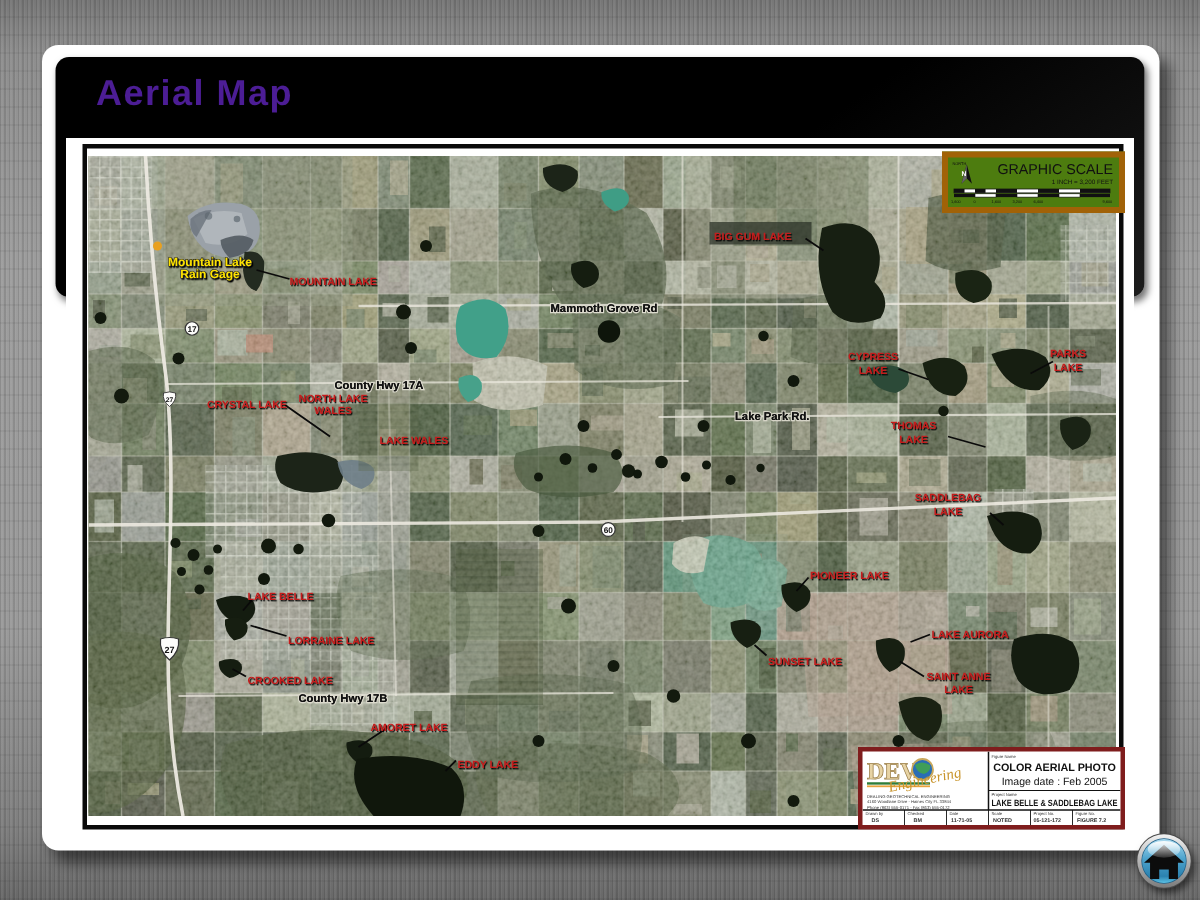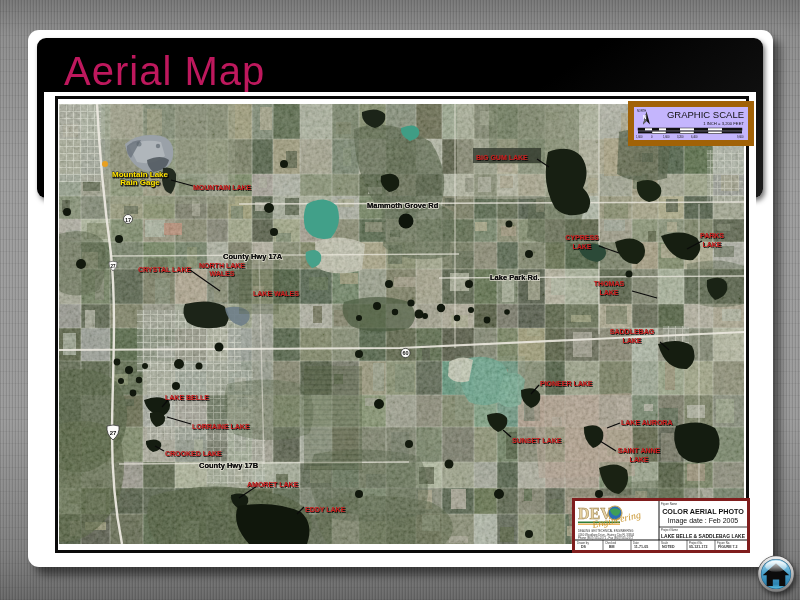--- a/index.html
+++ b/index.html
@@ -7,28 +7,28 @@
   font-family:"Liberation Sans", sans-serif;
   background:
     repeating-linear-gradient(0deg, rgba(0,0,0,0.05) 0 1px, rgba(0,0,0,0) 1px 12px),
     repeating-linear-gradient(90deg, rgba(0,0,0,0.10) 0 1px, rgba(255,255,255,0.04) 1px 2px, rgba(0,0,0,0.0) 2px 3px),
     linear-gradient(180deg,#777 0%,#8e8e8e 6%,#9d9d9d 30%,#9a9a9a 70%,#7f7f7f 92%,#686868 100%);
 }
 .card{position:absolute;left:28px;top:30px;width:745px;height:537px;background:#fff;
   border-radius:11px;box-shadow:7px 8px 9px rgba(0,0,0,0.5);}
 .bar{position:absolute;left:37px;top:38px;width:726px;height:160px;background:linear-gradient(145deg,#000 60%,#101010 85%,#1d1d1d 100%);
   border-radius:9px;box-shadow:2px 3px 5px rgba(0,0,0,0.55);}
-.title{position:absolute;left:64px;top:49px;font-size:40px;font-weight:normal;color:#be185d;
+.title{position:absolute;left:64px;top:49px;font-size:24px;font-weight:bold;color:#4c1d95;
   letter-spacing:1px;text-shadow:1px 2px 2px rgba(0,0,0,0.9);}
 .sheet{position:absolute;left:44px;top:92px;width:712px;height:468px;background:#fff;}
 .frame{position:absolute;left:55px;top:96px;width:688px;height:451px;background:#fff;
   border:3px solid #0a0a0a;}
 .photo{position:absolute;left:59px;top:104px;width:685px;height:440px;background:#8f9480;}
-.scalebox{position:absolute;left:628px;top:101px;width:114px;height:33px;background:#c4b5fd;
-  border:6px solid #a16207;}
+.scalebox{position:absolute;left:628px;top:101px;width:114px;height:33px;background:#4d7c0f;
+  border:4px solid #a16207;}
 .legend{position:absolute;left:572px;top:498px;width:172px;height:49px;background:#fff;
   border:3px solid #7f1d1d;}
 .home{position:absolute;left:757px;top:555px;width:38px;height:38px;}
 </style>
 </head>
 <body>
 <div class="card"></div>
 <div class="bar"></div>
 <div class="title">Aerial Map</div>
 <div class="sheet"></div>

